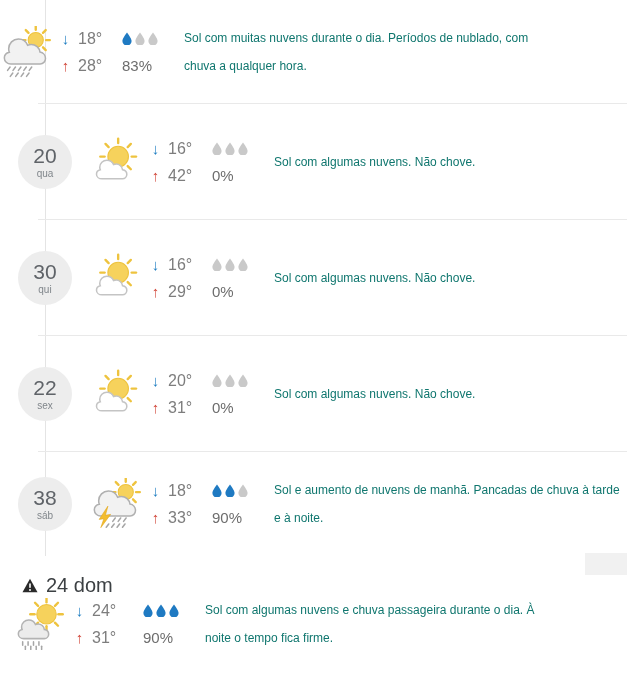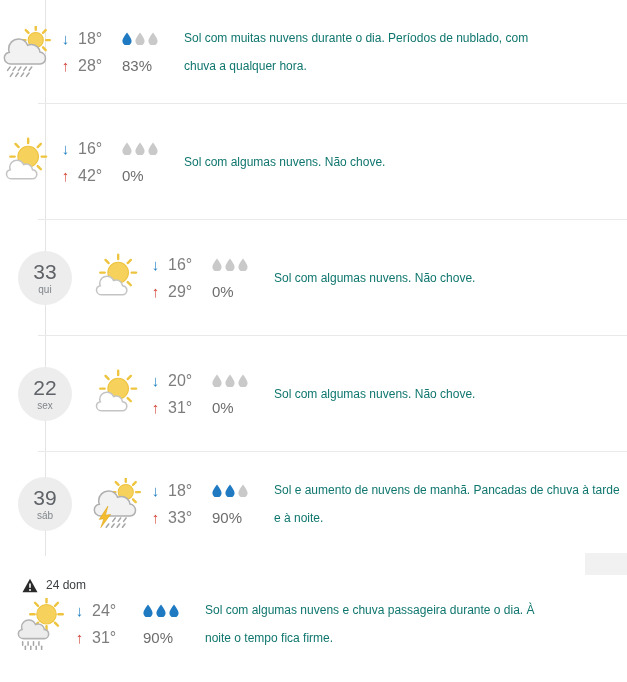--- a/index.html
+++ b/index.html
@@ -27,21 +27,21 @@
   .arr.up{color:#d24a3d;}
   .rain-col{width:48px;flex:none;margin-left:8px;display:flex;flex-direction:column;text-align:center;}
   .drops{display:flex;gap:3px;height:27px;align-items:center;}
   .drops span{display:flex;}
   .pct{font-size:15px;color:#6d6d6d;height:27px;display:flex;align-items:center;}
   .desc{margin-left:14px;width:358px;font-size:12px;line-height:28px;color:#0f766e;}
   
   .alert-section{padding-top:18px;position:relative;}
   .alert-header{display:flex;align-items:center;padding-left:22px;height:22px;}
   .warn{display:flex;margin-right:8px;}
-  .alert-label{font-size:12px;color:#3c4043;}
+  .alert-label{font-size:20px;color:#3c4043;}
   .alert-body{display:flex;align-items:center;margin-top:0px;}
   .alert-body .icon-col{margin-left:14px;}
   .alert-body .temp-col{width:63px;}
   .scroll-frag{position:absolute;right:0;top:553px;width:42px;height:22px;background:#f1f1f1;}
 </style>
 </head>
 <body>
 
 <div class="page">
   <div class="timeline"></div>
@@ -102,20 +102,26 @@
               </svg>
             </span>
           </div>
         <div class="pct">83%</div>
       </div>
       <div class="desc">Sol com muitas nuvens durante o dia. Períodos de nublado, com chuva a qualquer hora.</div>
       <div class="divider"></div>
     </div>
 
     <div class="day-row">
+      <div class="day-col">
+        <div class="day-circle">
+          <div class="day-num">20</div>
+          <div class="day-wd">qua</div>
+        </div>
+      </div>
       <div class="icon-col">
           <span class="wicon">
             <svg width="52" height="52" viewBox="0 0 48 48">
               <line x1="38.5" y1="19.0" x2="42.5" y2="19.0" stroke="#eec33e" stroke-width="2.2" stroke-linecap="round"></line>
               <line x1="34.8" y1="27.8" x2="37.7" y2="30.7" stroke="#eec33e" stroke-width="2.2" stroke-linecap="round"></line>
               <line x1="26.0" y1="31.5" x2="26.0" y2="35.5" stroke="#eec33e" stroke-width="2.2" stroke-linecap="round"></line>
               <line x1="17.2" y1="27.8" x2="14.3" y2="30.7" stroke="#eec33e" stroke-width="2.2" stroke-linecap="round"></line>
               <line x1="13.5" y1="19.0" x2="9.5" y2="19.0" stroke="#eec33e" stroke-width="2.2" stroke-linecap="round"></line>
               <line x1="17.2" y1="10.2" x2="14.3" y2="7.3" stroke="#eec33e" stroke-width="2.2" stroke-linecap="round"></line>
               <line x1="26.0" y1="6.5" x2="26.0" y2="2.5" stroke="#eec33e" stroke-width="2.2" stroke-linecap="round"></line>
@@ -155,21 +161,21 @@
           </div>
         <div class="pct">0%</div>
       </div>
       <div class="desc">Sol com algumas nuvens. Não chove.</div>
       <div class="divider"></div>
     </div>
 
     <div class="day-row">
       <div class="day-col">
         <div class="day-circle">
-          <div class="day-num">33</div>
+          <div class="day-num">30</div>
           <div class="day-wd">qui</div>
         </div>
       </div>
       <div class="icon-col">
           <span class="wicon">
             <svg width="52" height="52" viewBox="0 0 48 48">
               <line x1="38.5" y1="19.0" x2="42.5" y2="19.0" stroke="#eec33e" stroke-width="2.2" stroke-linecap="round"></line>
               <line x1="34.8" y1="27.8" x2="37.7" y2="30.7" stroke="#eec33e" stroke-width="2.2" stroke-linecap="round"></line>
               <line x1="26.0" y1="31.5" x2="26.0" y2="35.5" stroke="#eec33e" stroke-width="2.2" stroke-linecap="round"></line>
               <line x1="17.2" y1="27.8" x2="14.3" y2="30.7" stroke="#eec33e" stroke-width="2.2" stroke-linecap="round"></line>
@@ -269,21 +275,21 @@
           </div>
         <div class="pct">0%</div>
       </div>
       <div class="desc">Sol com algumas nuvens. Não chove.</div>
       <div class="divider"></div>
     </div>
 
     <div class="day-row last">
       <div class="day-col">
         <div class="day-circle">
-          <div class="day-num">39</div>
+          <div class="day-num">38</div>
           <div class="day-wd">sáb</div>
         </div>
       </div>
       <div class="icon-col">
           <span class="wicon">
             <svg width="52" height="52" viewBox="0 0 48 48">
               <line x1="42.5" y1="13.0" x2="46.0" y2="13.0" stroke="#eec33e" stroke-width="2.2" stroke-linecap="round"></line>
               <line x1="39.7" y1="19.7" x2="42.2" y2="22.2" stroke="#eec33e" stroke-width="2.2" stroke-linecap="round"></line>
               <line x1="33.0" y1="22.5" x2="33.0" y2="26.0" stroke="#eec33e" stroke-width="2.2" stroke-linecap="round"></line>
               <line x1="26.3" y1="19.7" x2="23.8" y2="22.2" stroke="#eec33e" stroke-width="2.2" stroke-linecap="round"></line>

